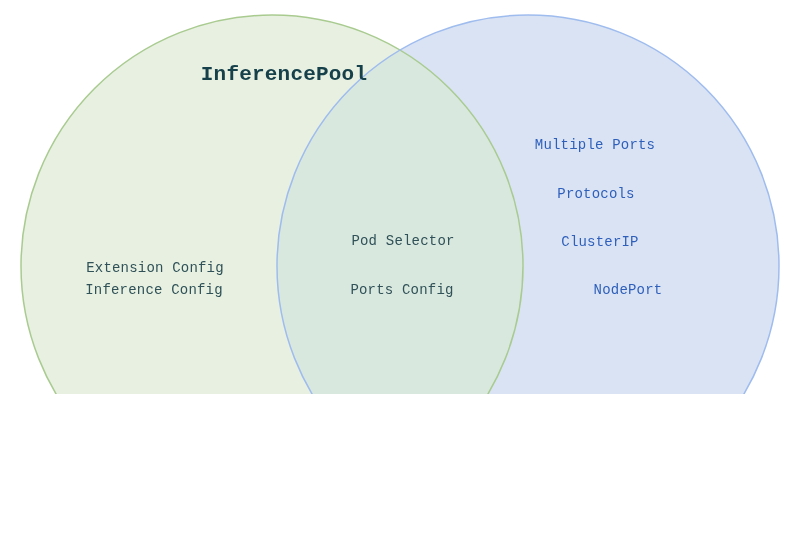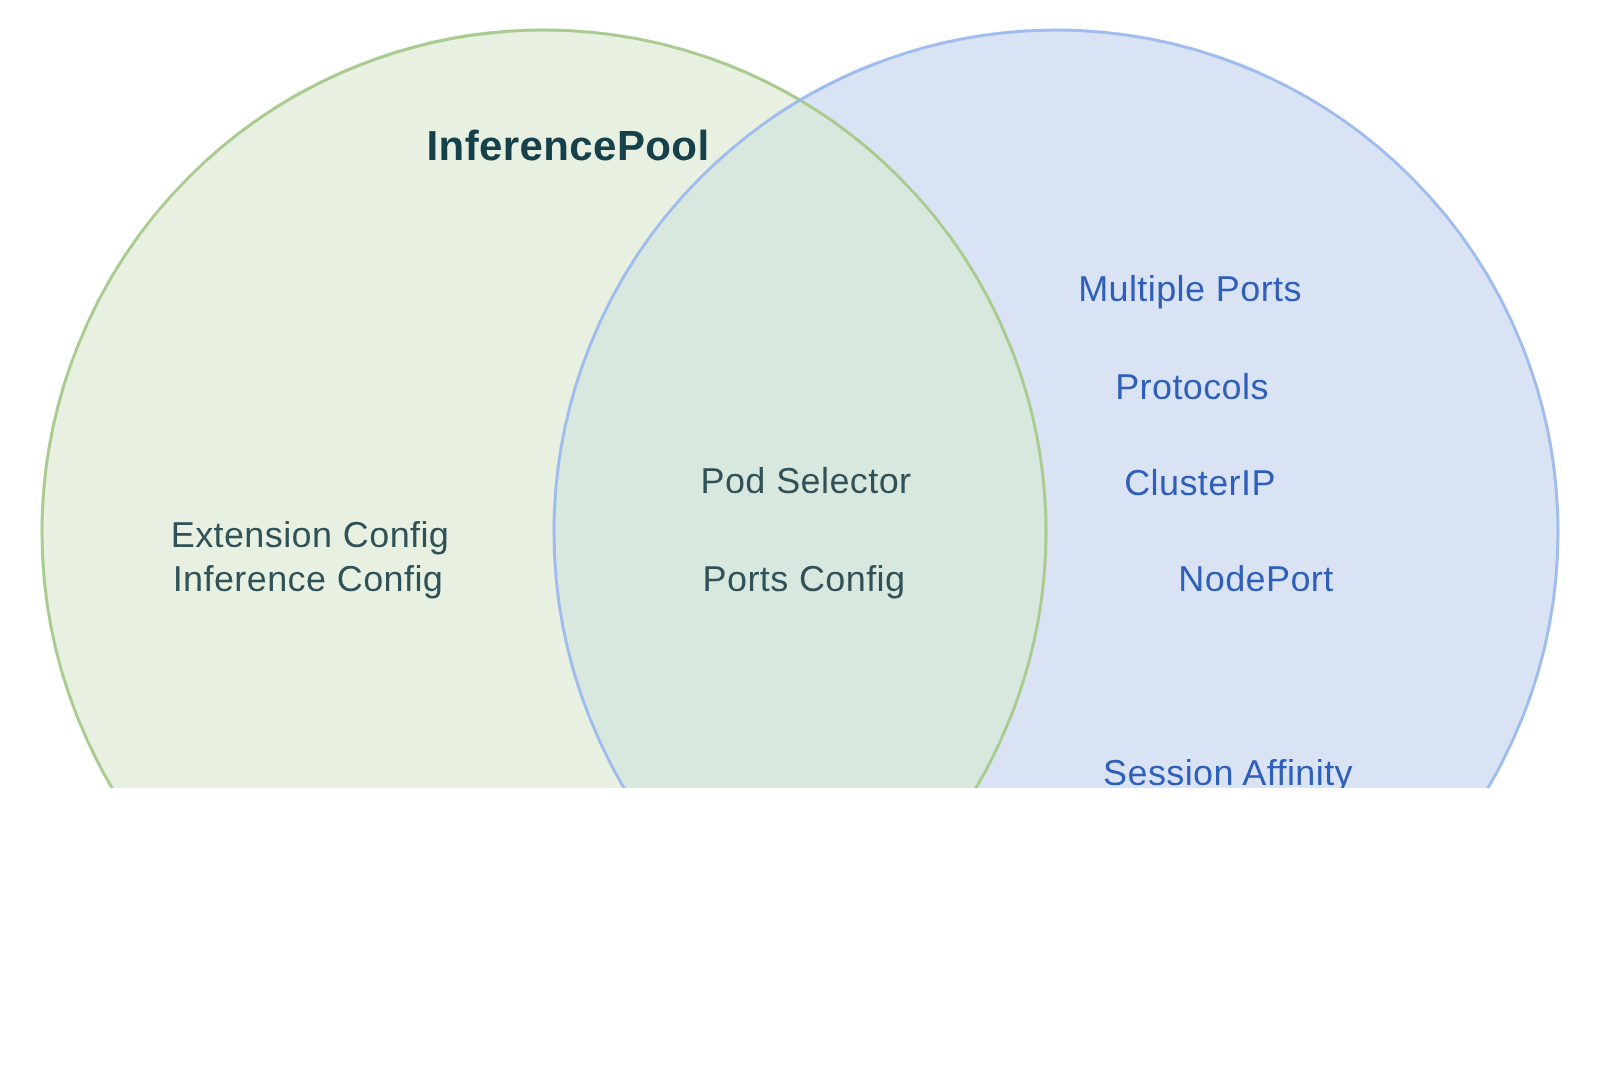--- a/index.html
+++ b/index.html
@@ -7,31 +7,32 @@
     padding: 0;
     background: #ffffff;
     font-family: "Liberation Sans", sans-serif;
   }
   .canvas {
     position: relative;
     width: 800px;
     height: 394px;
     background: #ffffff;
     overflow: hidden;
+    font-family: Liberation Mono, monospace;
   }
   .venn-svg {
     position: absolute;
     left: 0;
     top: 0;
   }
   .label {
     position: absolute;
     transform: translate(-50%, -50%);
     white-space: nowrap;
-    font-size: 18px;
+    font-size: 14px;
     letter-spacing: 0.2px;
   }
   .title {
     font-size: 21px;
     font-weight: bold;
     letter-spacing: 0.2px;
   }
   .left-text   { color: #2f5157; }
   .left-title  { color: #16414b; }
   .right-text  { color: #2e5fba; }
@@ -72,16 +73,15 @@
   <div class="label left-text pos-extension-config">Extension Config</div>
   <div class="label left-text pos-inference-config">Inference Config</div>
 
   <div class="label left-text pos-pod-selector">Pod Selector</div>
   <div class="label left-text pos-port-config">Ports Config</div>
 
   <div class="label right-text pos-multiple-ports">Multiple Ports</div>
   <div class="label right-text pos-protocols">Protocols</div>
   <div class="label right-text pos-clusterip">ClusterIP</div>
   <div class="label right-text pos-nodeport">NodePort</div>
-  <div class="label right-text pos-session-affinity">Session Affinity</div>
   <div class="label right-text pos-dns">DNS</div>
 
 </div>
 
 </body></html>

